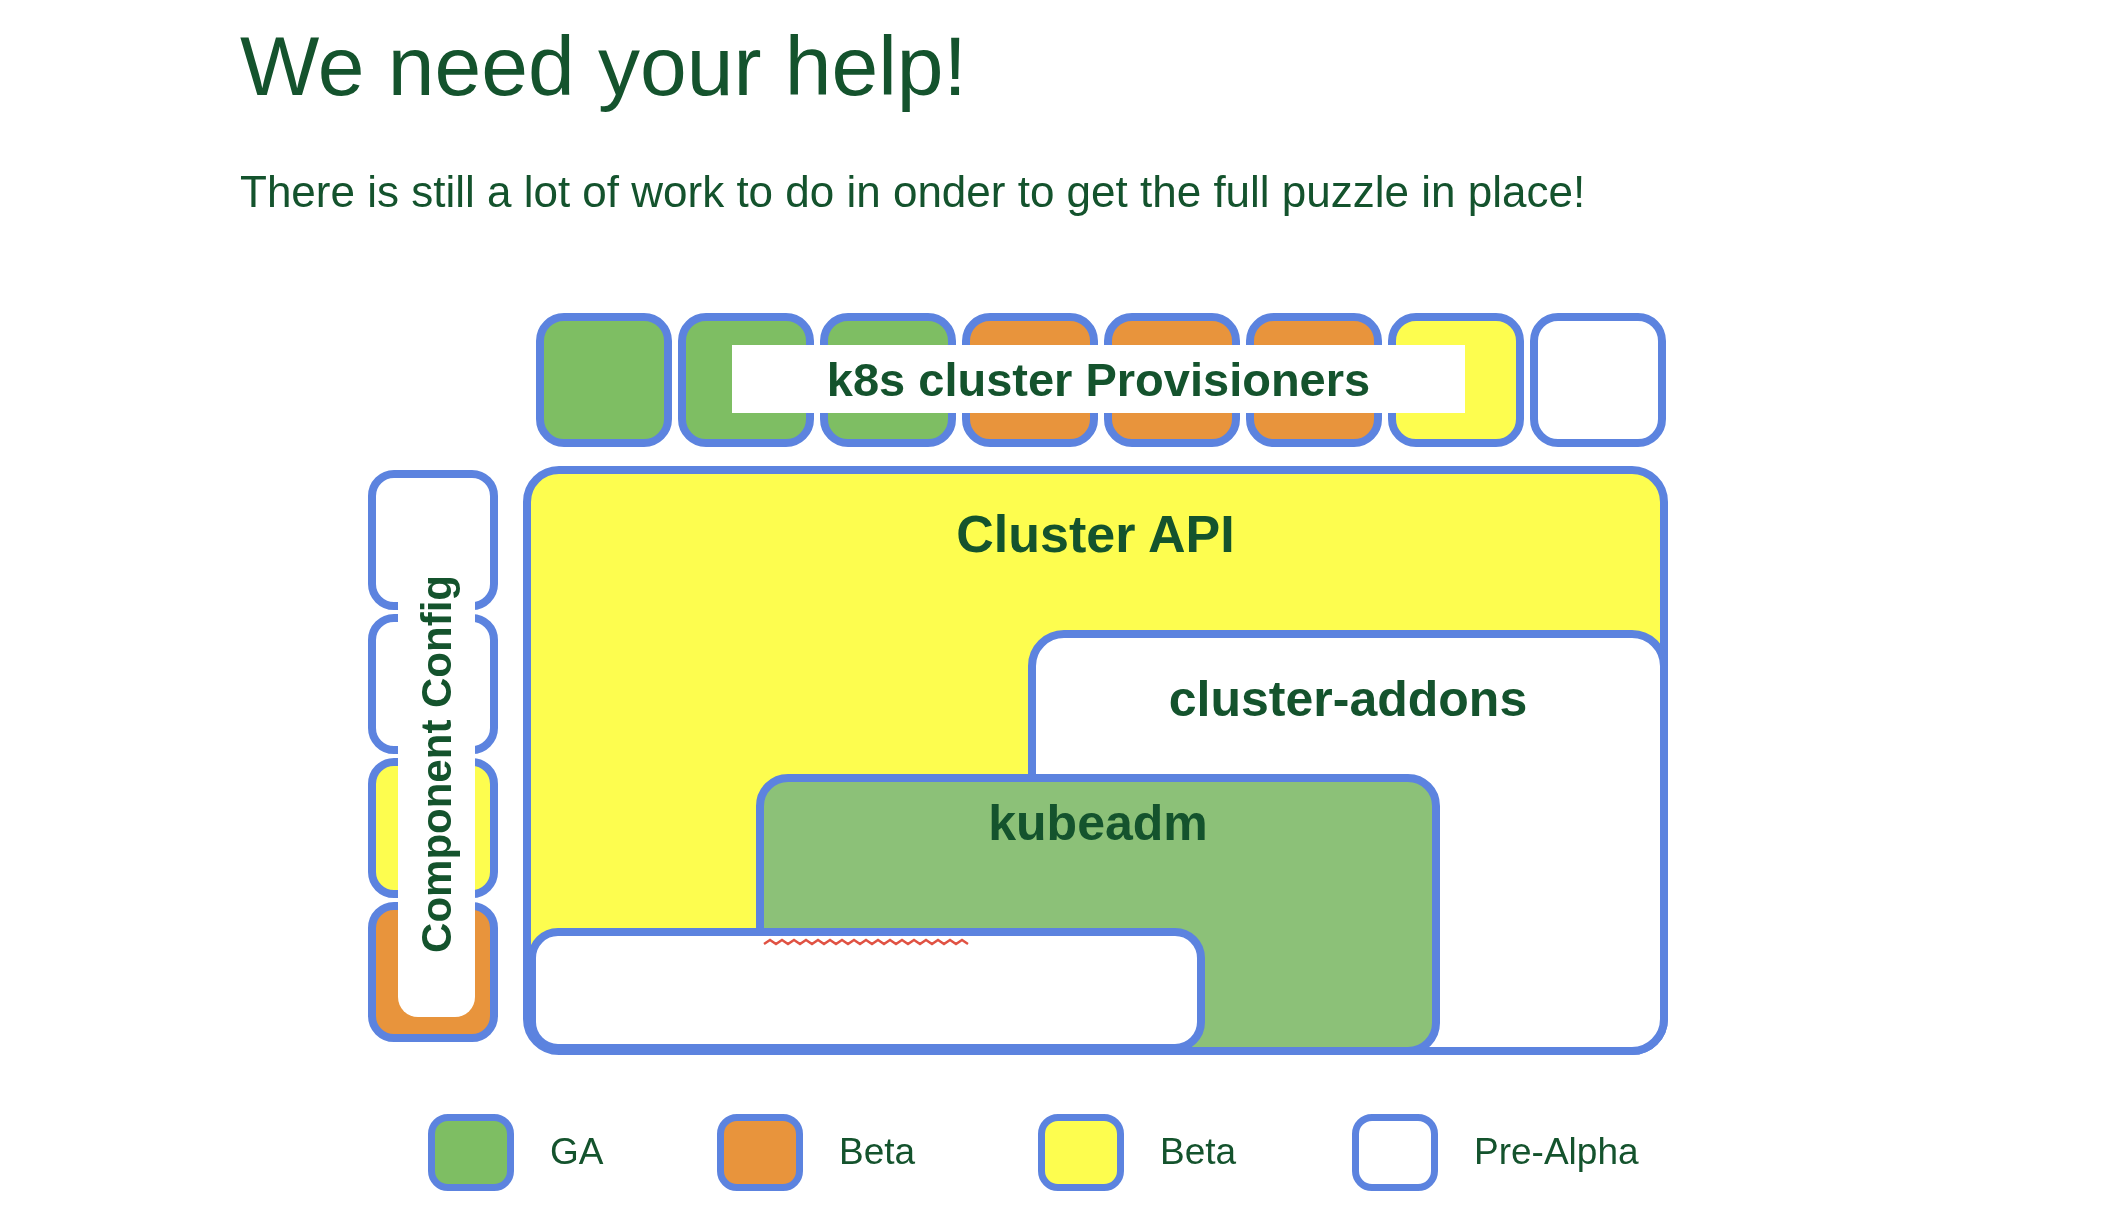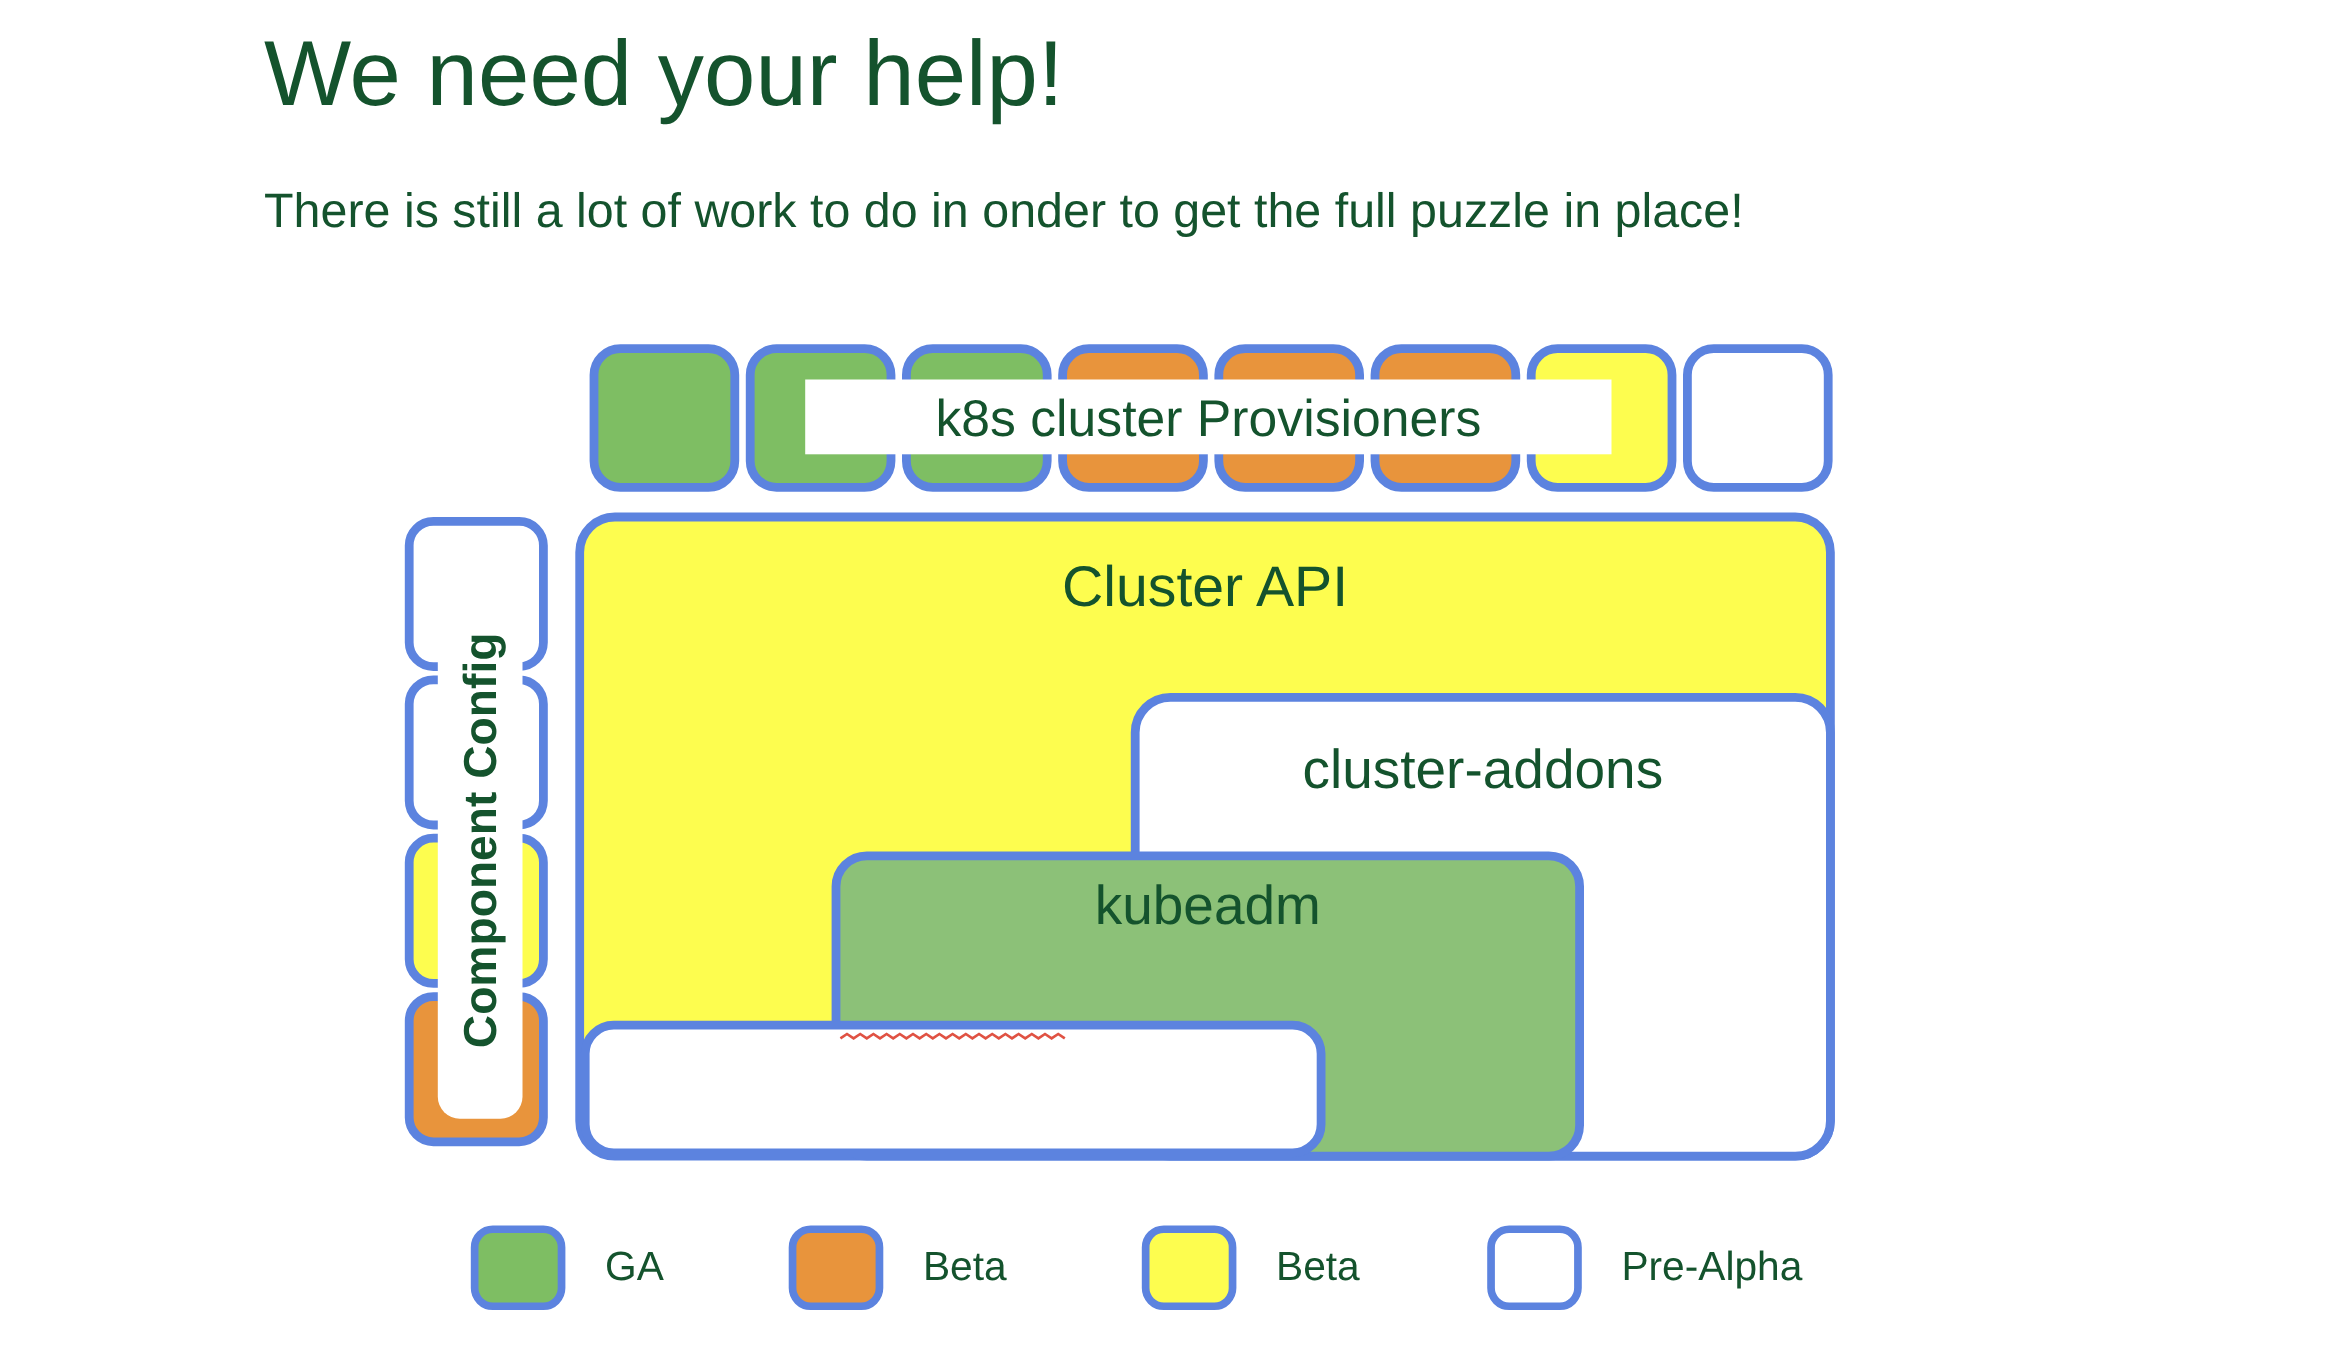--- a/index.html
+++ b/index.html
@@ -8,39 +8,39 @@
     font-family:"Liberation Sans", sans-serif; color:#14532d; overflow:hidden;
   }
   .title    { position:absolute; left:240px; top:18px;  font-size:84px; font-weight:400; margin:0; line-height:1.15; }
   .subtitle { position:absolute; left:240px; top:166px; font-size:44px; font-weight:400; margin:0; line-height:1.2; }
 
   
   .prov-row { position:absolute; left:536px; top:313px; display:flex; gap:6px; z-index:5; }
   .pblock   { width:136px; height:134px; border:8px solid var(--blue); border-radius:28px; box-sizing:border-box; }
   .prov-label {
     position:absolute; left:732px; top:345px; width:733px; height:68px; background:#fff; z-index:6;
-    display:flex; align-items:center; justify-content:center; font-weight:400; font-size:47px;
+    display:flex; align-items:center; justify-content:center; font-weight:700; font-size:47px;
   }
 
   
   .cc-col   { position:absolute; left:368px; top:470px; display:flex; flex-direction:column; gap:4px; z-index:5; }
   .ccblock  { width:130px; height:140px; border:8px solid var(--blue); border-radius:26px; box-sizing:border-box; }
   .cc-label-box {
     position:absolute; left:398px; top:510px; width:77px; height:507px; background:#fff; border-radius:20px; z-index:6;
     display:flex; align-items:center; justify-content:center;
   }
   .cc-label { writing-mode:vertical-rl; transform:rotate(180deg); font-weight:700; font-size:42px; white-space:nowrap; }
 
   
   .box { position:absolute; box-sizing:border-box; border:8px solid var(--blue); }
   .cluster-api    { left:523px;  top:466px; width:1145px; height:589px; background:var(--yellow); border-radius:36px; z-index:1; }
   .cluster-addons { left:1028px; top:630px; width:640px;  height:425px; background:#fff;          border-radius:36px; z-index:2; }
   .kubeadm        { left:756px;  top:774px; width:684px;  height:281px; background:var(--kubeadm-green); border-radius:32px; z-index:3; }
   .etcdadm        { left:528px;  top:928px; width:677px;  height:124px; background:#fff;          border-radius:30px; z-index:4; }
-  .box-label { text-align:center; font-weight:400; font-size:52px; }
+  .box-label { text-align:center; font-weight:700; font-size:52px; }
   .cluster-api    .box-label { margin-top:30px; }
   .cluster-addons .box-label { margin-top:32px; font-size:50px; }
   .kubeadm        .box-label { margin-top:12px; font-size:50px; }
   .etcdadm        .box-label { margin-top:18px; font-size:50px; }
   .squiggle { display:block; margin:2px auto 0; }
 
   
   .legend      { position:absolute; left:0; top:1113px; width:2126px; height:90px; }
   .legend-item { position:absolute; top:0; display:flex; align-items:center; height:78px; }
   .lswatch     { width:86px; height:77px; border:7px solid var(--blue); border-radius:20px; box-sizing:border-box; }

